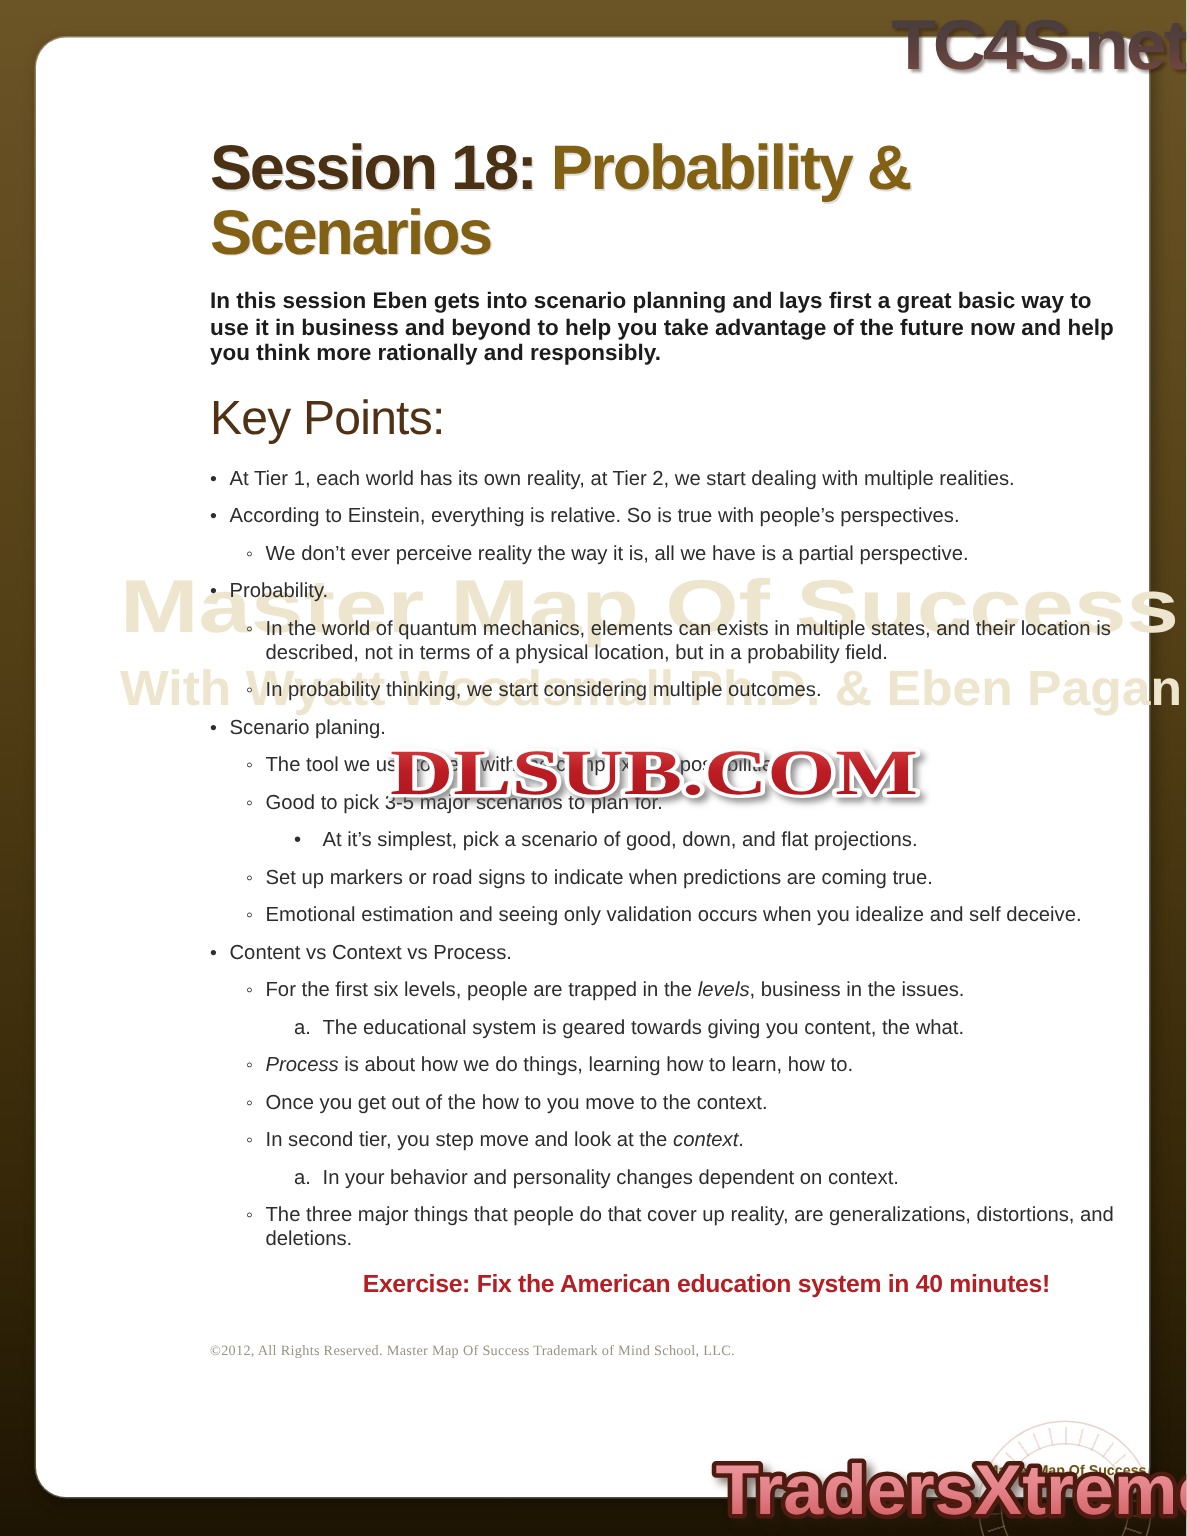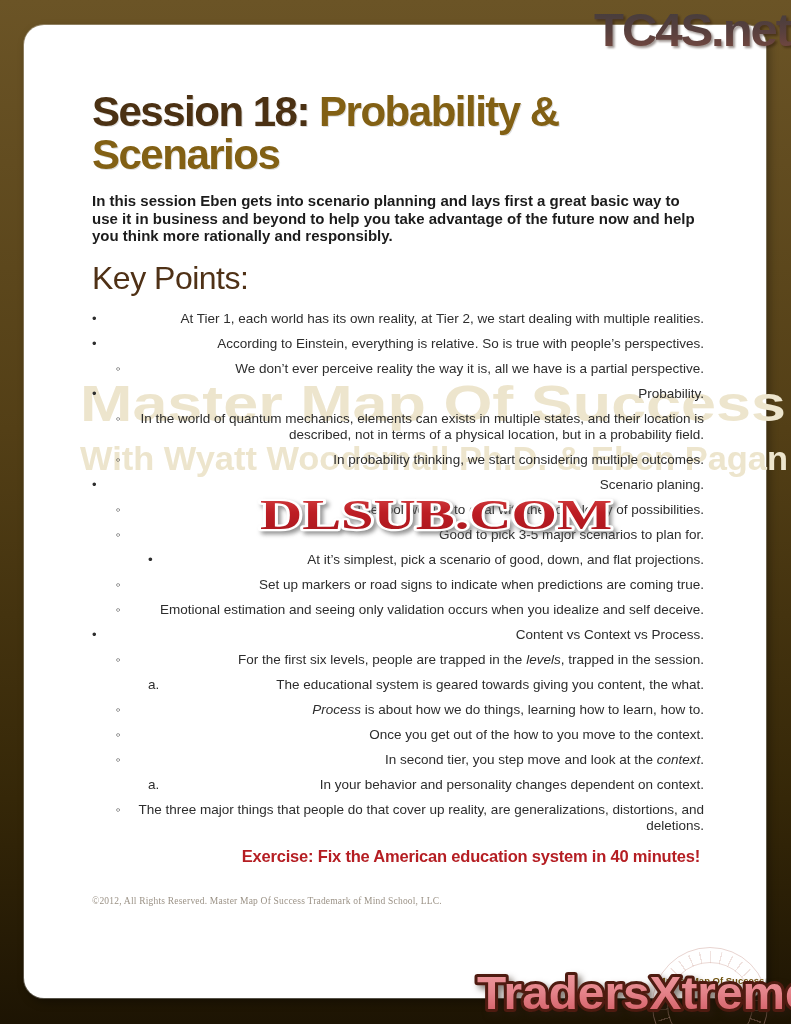--- a/index.html
+++ b/index.html
@@ -5,38 +5,38 @@
   html,body{margin:0;padding:0;}
   body{width:791px;height:1024px;font-family:"Liberation Sans",sans-serif;}
   .canvas{position:relative;width:791px;height:1024px;overflow:hidden;
     background:linear-gradient(180deg,var(--background-top,#6b5426) 0%,#533f16 42%,#352708 78%,var(--background-bottom,#1d1403) 100%);}
   .page{position:absolute;left:24px;top:25px;width:742px;height:973px;z-index:1;
     background:var(--page-bg,#ffffff);border-radius:20px;
     box-shadow:0 0 0 1px rgba(255,255,255,.28), 3px 4px 10px rgba(0,0,0,.35);}
   .wm-cream{position:absolute;left:80px;top:377px;z-index:2;overflow:visible;pointer-events:none;}
   .content{position:absolute;left:24px;top:25px;width:742px;z-index:3;
     padding:65px 0 0 0;box-sizing:border-box;}
-  .inner{padding:0 66px 0 68px;}
+  .inner{padding:0 66px 0 68px;margin-left:48px;}
   h1.title{margin:0 0 16px 0;width:565px;font-size:42px;line-height:43px;font-weight:800;
     letter-spacing:-1.5px;text-shadow:1px 1px 0 rgba(120,120,120,.25);}
   .title-dark{color:var(--title-dark,#4b3113);}
   .title-gold{color:var(--title-gold,#826014);}
   p.intro{margin:0 0 15px 0;width:612px;font-size:15px;line-height:17.5px;font-weight:bold;
     color:var(--body-text,#1c1c1c);}
   h2.keypoints{margin:0 0 14px 0;font-size:32px;font-weight:400;letter-spacing:-0.5px;
     color:var(--heading-brown,#4f3116);}
   .kplist{width:612px;}
   .brow{display:flex;margin-bottom:9px;font-size:13.5px;line-height:16px;color:var(--bullet-text,#2d2d2d);}
   .brow .marker{flex:0 0 auto;width:13px;}
   .brow.lvl1 .marker{font-size:13px;}
   .brow.lvl2{margin-left:24px;}
   .brow.lvl2 .marker{font-size:13px;}
   .brow.lvl3{margin-left:56px;}
   .brow.lvl3 .marker{width:19px;}
-  .btext{flex:1 1 auto;text-align:right;}
+  .btext{flex:1 1 auto;}
   .btext .it{font-style:italic;}
   p.exercise{margin:13px 0 0 0;font-size:16.5px;font-weight:bold;letter-spacing:-0.2px;
     color:var(--exercise-red,#b51e23);text-align:right;}
   p.footer{margin:30px 0 0 0;width:612px;text-align:left;font-family:"Liberation Serif",serif;
     font-size:9.5px;letter-spacing:.2px;color:var(--footer-gray,#9b9286);}
   .svg-wm{position:absolute;overflow:visible;pointer-events:none;}
   #tc4s-svg{left:592px;top:1px;z-index:6;filter:drop-shadow(2px 2px 1px rgba(40,20,10,.45));}
   #dlsub-svg{left:253px;top:490px;z-index:5;filter:drop-shadow(3px 3px 2px rgba(90,90,90,.65));}
   #traders-svg{left:477px;top:960px;z-index:7;filter:drop-shadow(4px 4px 3px rgba(40,25,15,.55));}
   .stamp{position:absolute;left:652px;top:947px;width:116px;height:116px;z-index:4;pointer-events:none;}
@@ -118,21 +118,21 @@
           <div class="brow lvl2">
             <span class="marker">◦</span>
             <span class="btext"><span>Emotional estimation and seeing only validation occurs when you idealize and self deceive.</span></span>
           </div>
           <div class="brow lvl1">
             <span class="marker">•</span>
             <span class="btext"><span>Content vs Context vs Process.</span></span>
           </div>
           <div class="brow lvl2">
             <span class="marker">◦</span>
-            <span class="btext"><span>For the first six levels, people are trapped in the </span><span class="it">levels</span><span>, trapped in the session.</span></span>
+            <span class="btext"><span>For the first six levels, people are trapped in the </span><span class="it">levels</span><span>, business in the issues.</span></span>
           </div>
           <div class="brow lvl3">
             <span class="marker">a.</span>
             <span class="btext"><span>The educational system is geared towards giving you content, the what.</span></span>
           </div>
           <div class="brow lvl2">
             <span class="marker">◦</span>
             <span class="btext"><span class="it">Process</span><span> is about how we do things, learning how to learn, how to.</span></span>
           </div>
           <div class="brow lvl2">

